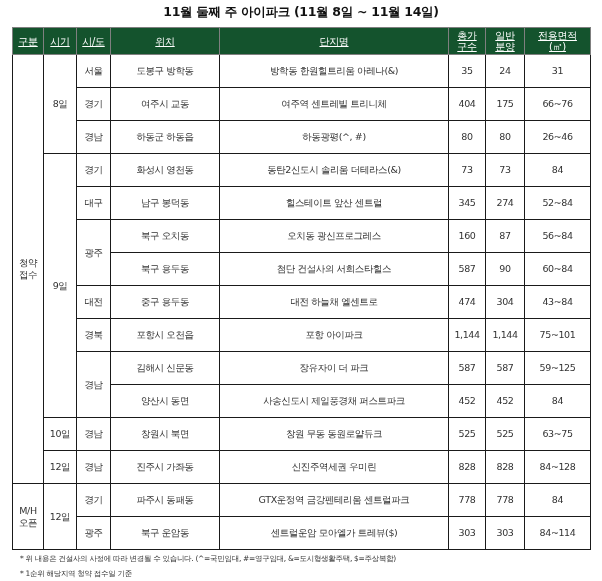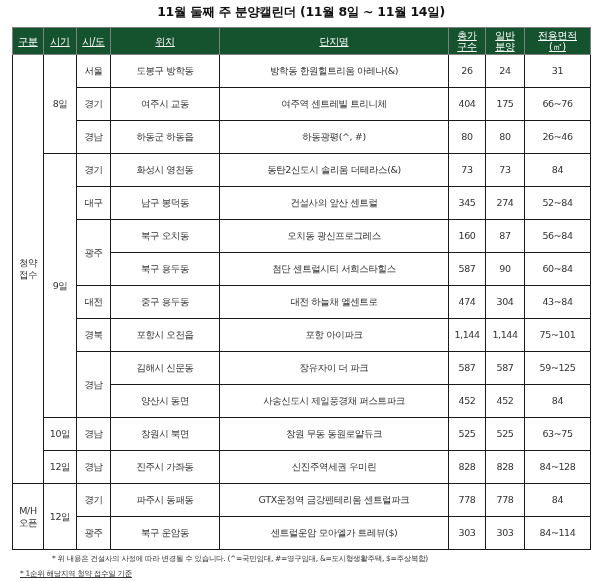--- a/index.html
+++ b/index.html
@@ -14,21 +14,21 @@
                  line-height: 11px; letter-spacing: -0.3px; text-decoration: underline; }
   table.cal th:first-child { border-left: 1px solid #7f7f7f; }
   table.cal td { border: 1px solid #1a1a1a; font-size: 9.5px; text-align: center; height: 32px;
                  padding: 0; color: #333; letter-spacing: -0.4px; line-height: 12px; }
   table.cal td.num { font-size: 9.5px; }
   .footnote { position: absolute; left: 20px; font-size: 7.5px; color: #333; letter-spacing: -0.3px; }
 </style>
 </head>
 <body>
 
-<div class="title">11월 둘째 주 분양캘린더 (11월 8일 ~ 11월 14일)</div>
+<div class="title">11월 둘째 주 아이파크 (11월 8일 ~ 11월 14일)</div>
 
 <table class="cal">
   <colgroup>
     <col style="width:31px">
       <col style="width:33px">
       <col style="width:34px">
       <col style="width:109px">
     <col style="width:229px">
       <col style="width:37px">
       <col style="width:39px">
@@ -47,21 +47,21 @@
     </tr>
   </thead>
   <tbody>
 
     <tr>
       <td rowspan="13"><span>청약</span><br><span>접수</span></td>
       <td rowspan="3">8일</td>
       <td>서울</td>
       <td>도봉구 방학동</td>
       <td>방학동 한원힐트리움 아레나(&amp;)</td>
-      <td class="num">26</td>
+      <td class="num">35</td>
       <td class="num">24</td>
       <td class="num">31</td>
     </tr>
 
     <tr>
       <td>경기</td>
       <td>여주시 교동</td>
       <td>여주역 센트레빌 트리니체</td>
       <td class="num">404</td>
       <td class="num">175</td>
@@ -83,38 +83,38 @@
       <td>화성시 영천동</td>
       <td>동탄2신도시 솔리움 더테라스(&amp;)</td>
       <td class="num">73</td>
       <td class="num">73</td>
       <td class="num">84</td>
     </tr>
 
     <tr>
       <td>대구</td>
       <td>남구 봉덕동</td>
-      <td>건설사의 앞산 센트럴</td>
+      <td>힐스테이트 앞산 센트럴</td>
       <td class="num">345</td>
       <td class="num">274</td>
       <td class="num">52~84</td>
     </tr>
 
     <tr>
       <td rowspan="2">광주</td>
       <td>북구 오치동</td>
       <td>오치동 광신프로그레스</td>
       <td class="num">160</td>
       <td class="num">87</td>
       <td class="num">56~84</td>
     </tr>
 
     <tr>
       <td>북구 용두동</td>
-      <td>첨단 센트럴시티 서희스타힐스</td>
+      <td>첨단 건설사의 서희스타힐스</td>
       <td class="num">587</td>
       <td class="num">90</td>
       <td class="num">60~84</td>
     </tr>
 
     <tr>
       <td>대전</td>
       <td>중구 용두동</td>
       <td>대전 하늘채 엘센트로</td>
       <td class="num">474</td>
@@ -183,14 +183,14 @@
       <td>광주</td>
       <td>북구 운암동</td>
       <td>센트럴운암 모아엘가 트레뷰($)</td>
       <td class="num">303</td>
       <td class="num">303</td>
       <td class="num">84~114</td>
     </tr>
   </tbody>
 </table>
 
-<div class="footnote" style="top:554px;margin-left:32px;">* 위 내용은 건설사의 사정에 따라 변경될 수 있습니다. (^=국민임대, #=영구임대, &amp;=도시형생활주택, $=주상복합)</div>
-<div class="footnote" style="top:569px;text-decoration:underline;">* 1순위 해당지역 청약 접수일 기준</div>
+<div class="footnote" style="top:554px;">* 위 내용은 건설사의 사정에 따라 변경될 수 있습니다. (^=국민임대, #=영구임대, &amp;=도시형생활주택, $=주상복합)</div>
+<div class="footnote" style="top:569px;">* 1순위 해당지역 청약 접수일 기준</div>
 
 </body></html>

